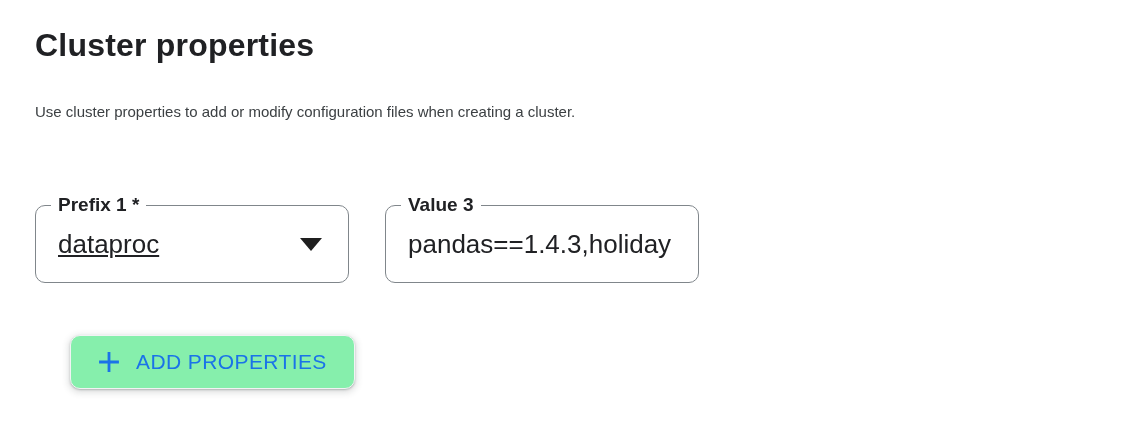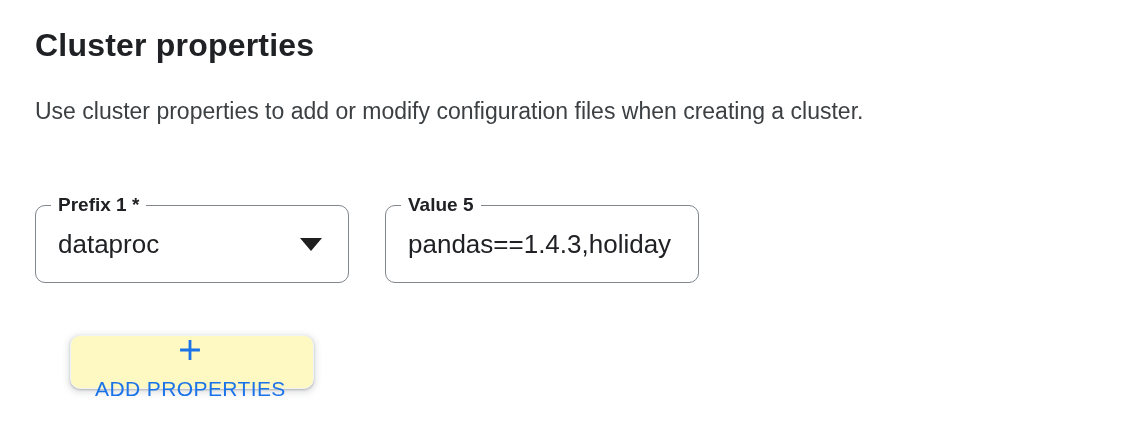--- a/index.html
+++ b/index.html
@@ -18,21 +18,21 @@
   .page-title {
     margin: 0;
     font-size: 32px;
     line-height: 36px;
     font-weight: 700;
     color: #202124;
     letter-spacing: 0.2px;
   }
   .page-description {
     margin: 36px 0 0 0;
-    font-size: 23px;
+    font-size: 15px;
     line-height: 25px;
     font-weight: 400;
     color: #3c4043;
   }
   .fields-row {
     margin-top: 81px;
     display: flex;
     gap: 36px;
   }
   .field {
@@ -72,43 +72,43 @@
   }
   .field-input {
     width: 100%;
     height: 100%;
     border-radius: 10px;
     padding-right: 6px;
   }
   .select-field { cursor: pointer; gap: 44px; }
   .select-field .field-value {
     flex: 1 1 auto;
+    text-decoration: underline;
   }
   .dropdown-arrow {
     width: 0;
     height: 0;
     border-left: 11px solid transparent;
     border-right: 11px solid transparent;
     border-top: 13px solid #1f1f1f;
     margin-right: 26px;
     flex: 0 0 auto;
   }
   .add-btn {
     margin: 52px 0 0 35px;
     height: 54px;
     padding: 0 27px 0 24px;
     display: inline-flex;
     align-items: center;
     gap: 13px;
-    background: #fef9c3;
+    background: #86efac;
     border: 1px solid #f1f3f4;
     border-radius: 10px;
     box-shadow: 0 1px 2px rgba(60,64,67,0.30), 0 2px 6px 2px rgba(60,64,67,0.15);
     cursor: pointer;
-    flex-direction: column;
   }
   .plus-icon {
     display: block;
     flex: 0 0 auto;
   }
   .plus-icon path {
     stroke: #1a73e8;
     stroke-width: 2.4;
     fill: none;
   }
@@ -133,21 +133,21 @@
   <div class="fields-row">
 
     <div class="field select-field">
       <span class="field-label">Prefix 1 *</span>
       <span class="field-value">dataproc</span>
       <span class="dropdown-arrow"></span>
     </div>
 
 
     <div class="field">
-      <span class="field-label">Value 5</span>
+      <span class="field-label">Value 3</span>
       <input class="field-input" type="text" value="pandas==1.4.3,holiday" style="">
     </div>
 
   </div>
 
   <button class="add-btn">
     <svg class="plus-icon" width="28" height="28" viewBox="0 0 24 24">
       <path d="M12 3.5 V20.5 M3.5 12 H20.5"></path>
     </svg>
     <span class="add-btn-label">ADD PROPERTIES</span>

